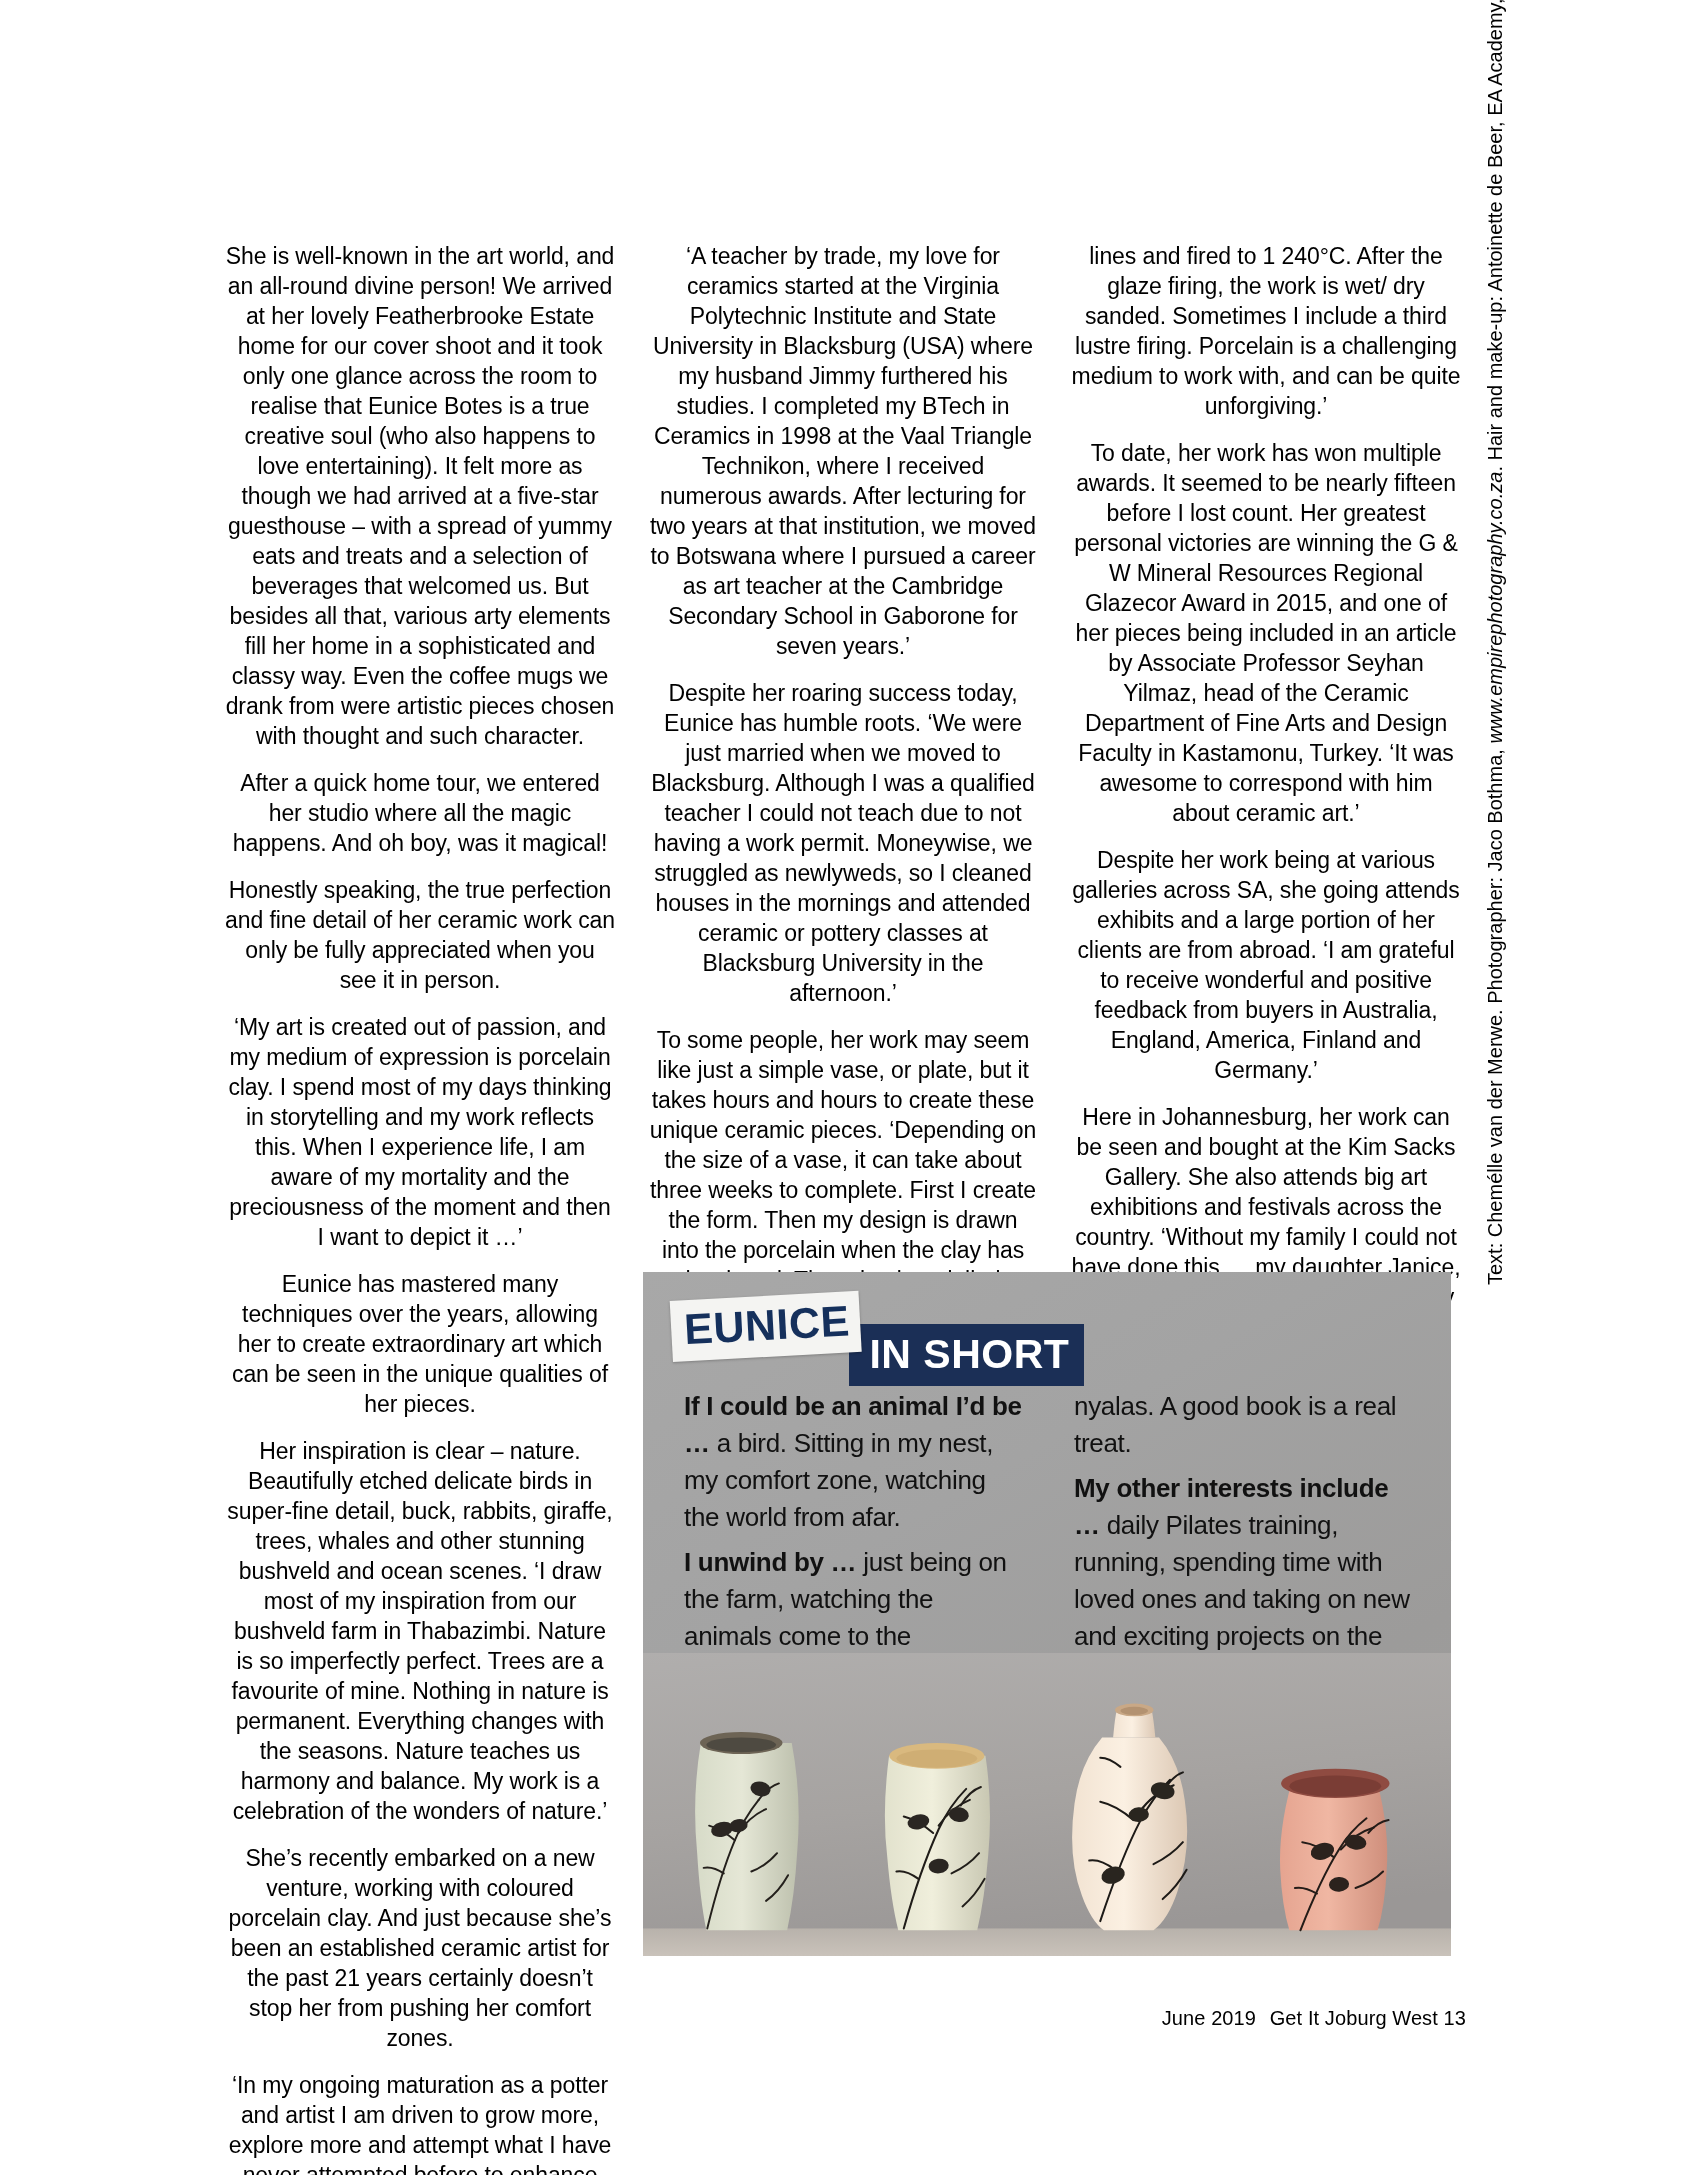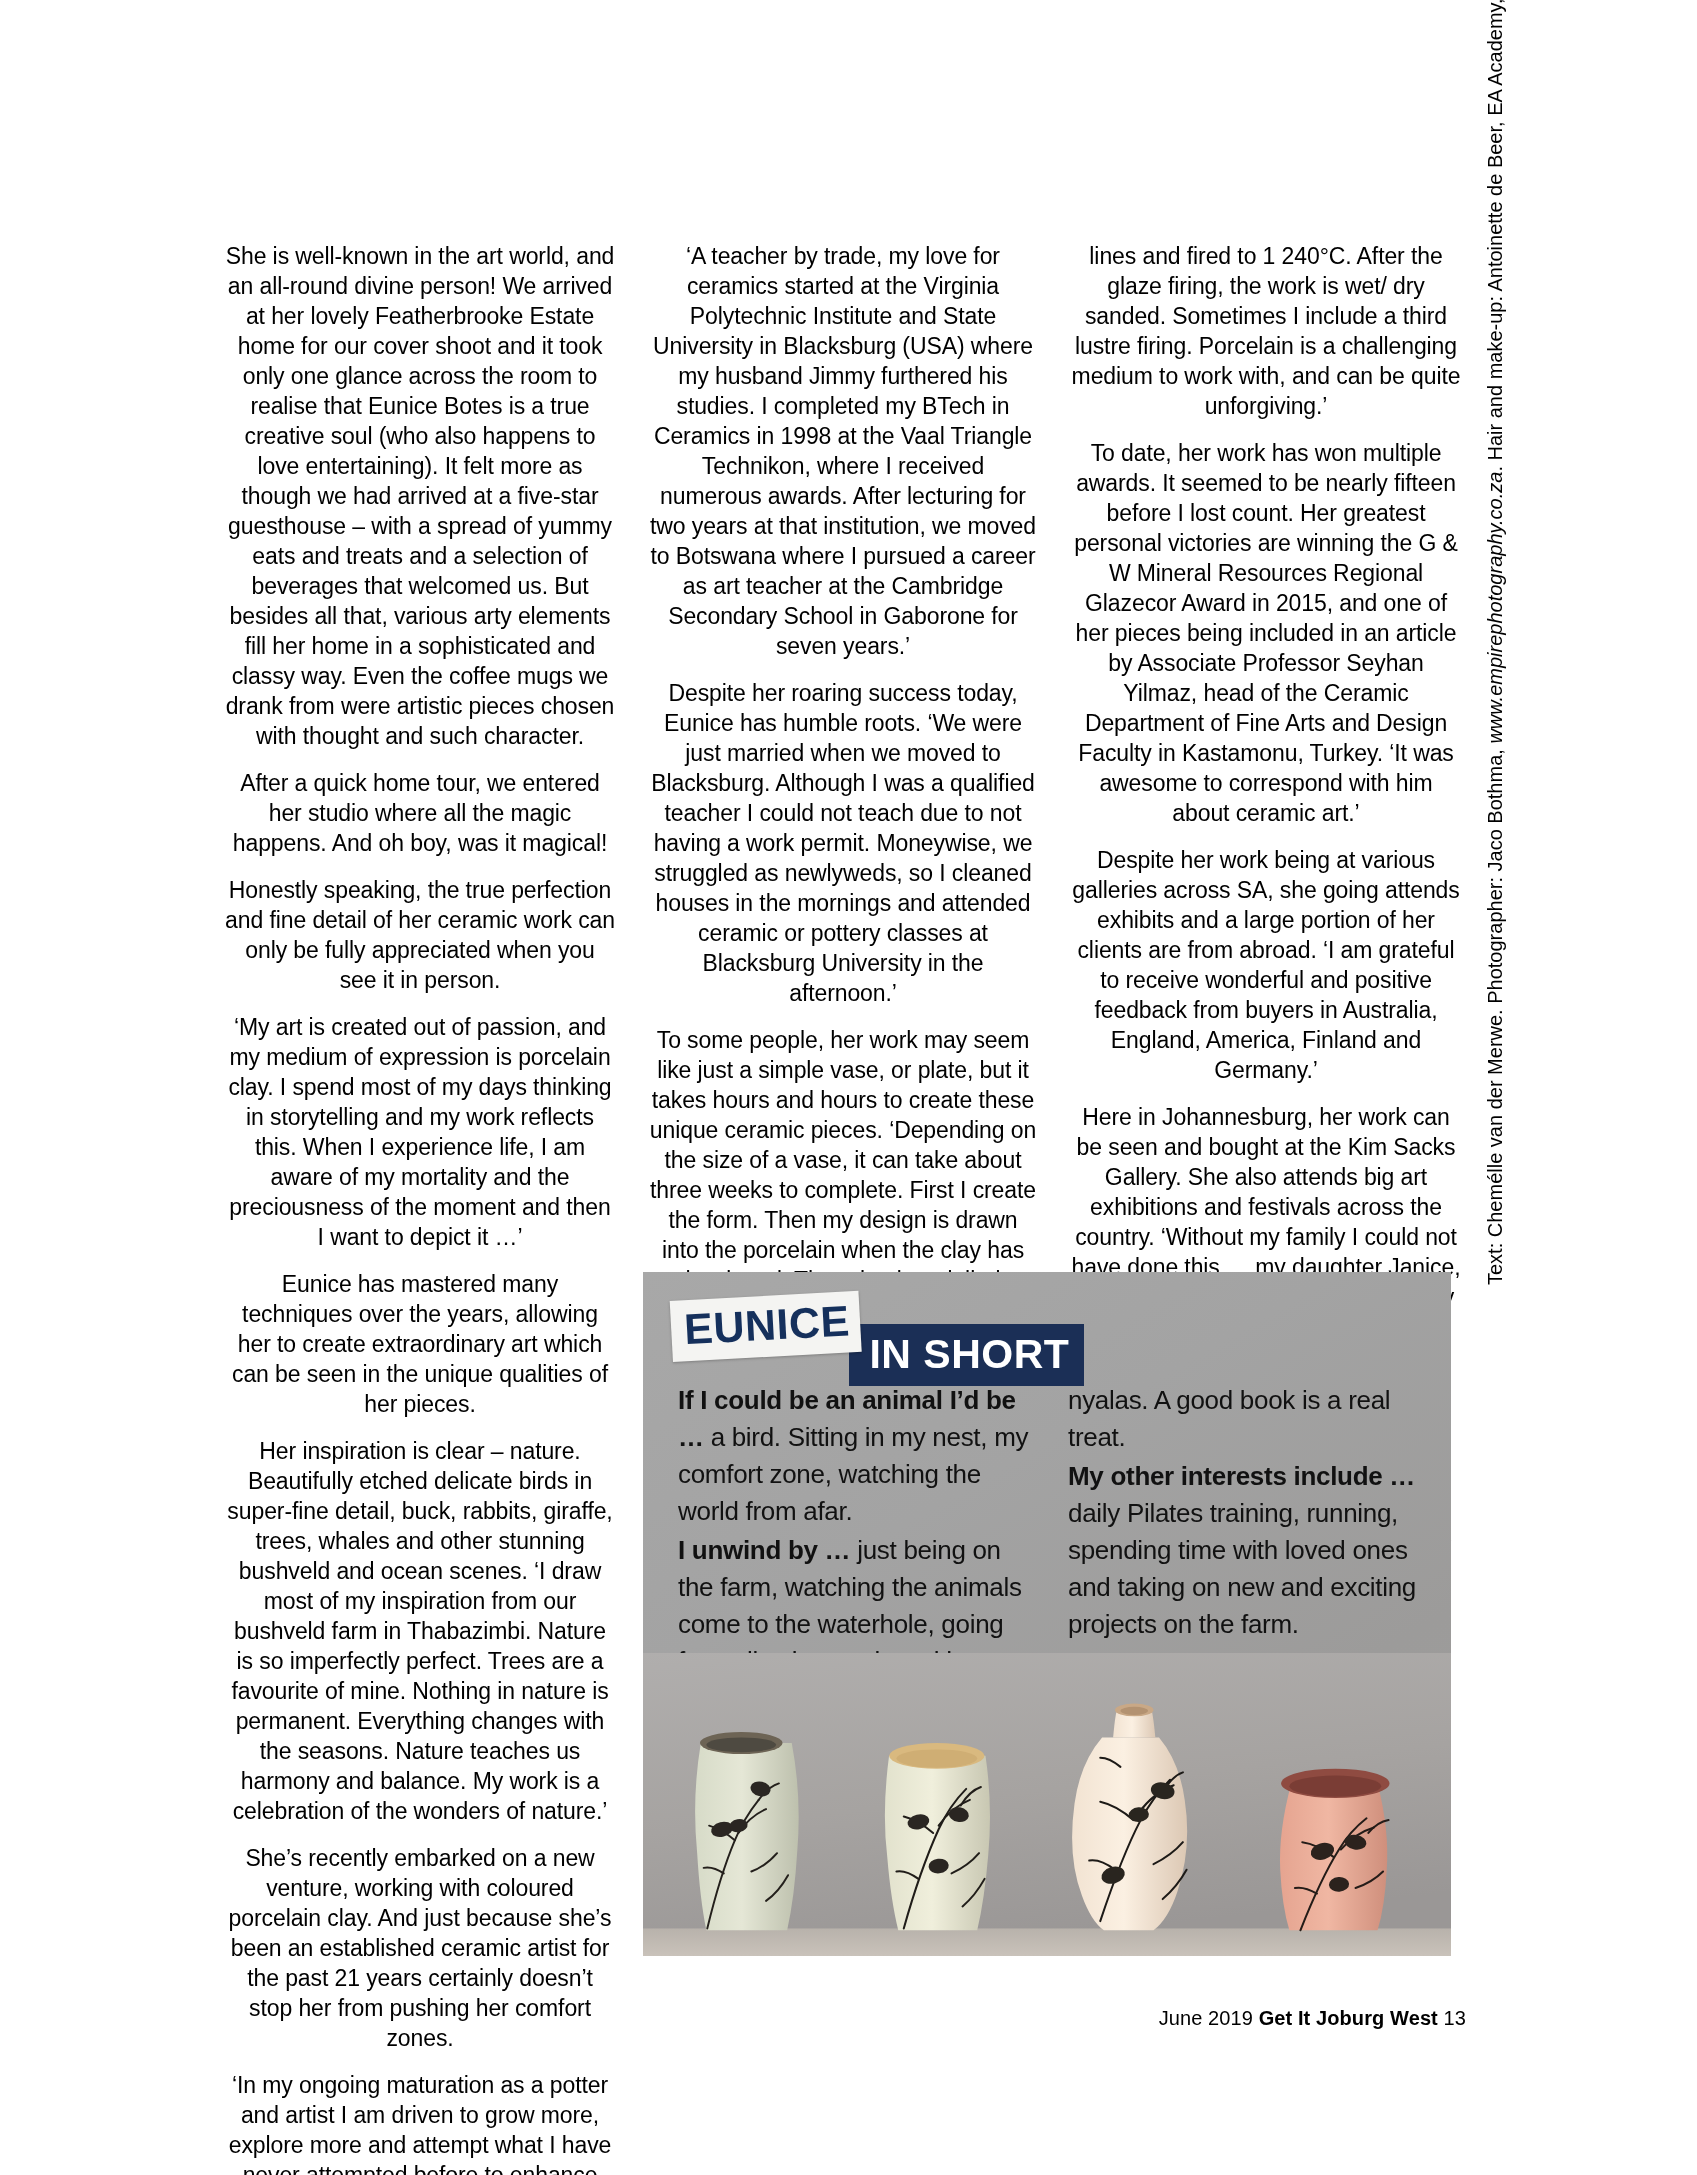--- a/index.html
+++ b/index.html
@@ -86,21 +86,21 @@
 
   .qa-cols {
     position:absolute;
     left:33px; top:108px;
     width:746px;
     display:flex;
     gap:35px;
   }
   .qa-col { width:355px; }
   .qa-col p {
-    margin:2px;
+    margin:8px;
     font-size:26px;
     line-height:37px;
     color:#111;
     font-stretch:condensed;
     letter-spacing:-0.3px;
   }
   .qa-q { font-weight:700; }
 
   
   .photo {
@@ -126,21 +126,21 @@
   .credit .ital { font-style:italic; }
 
   
   .footer {
     position:absolute;
     right:232px; top:2007px;
     font-size:20px;
     letter-spacing:0.1px;
     white-space:nowrap;
   }
-  .footer .b { font-weight:700; }
+  .footer .b { font-weight:400;margin-left:8px; }
 </style>
 </head>
 <body>
 
 <div class="page">
 
   <div class="columns">
 
     <div class="col">
       <p>She is well-known in the art world, and an all-round divine person! We arrived at her lovely Featherbrooke Estate home for our cover shoot and it took only one glance across the room to realise that Eunice Botes is a true creative soul (who also happens to love entertaining). It felt more as though we had arrived at a five-star guesthouse – with a spread of yummy eats and treats and a selection of beverages that welcomed us. But besides all that, various arty elements fill her home in a sophisticated and classy way. Even the coffee mugs we drank from were artistic pieces chosen with thought and such character.</p>

